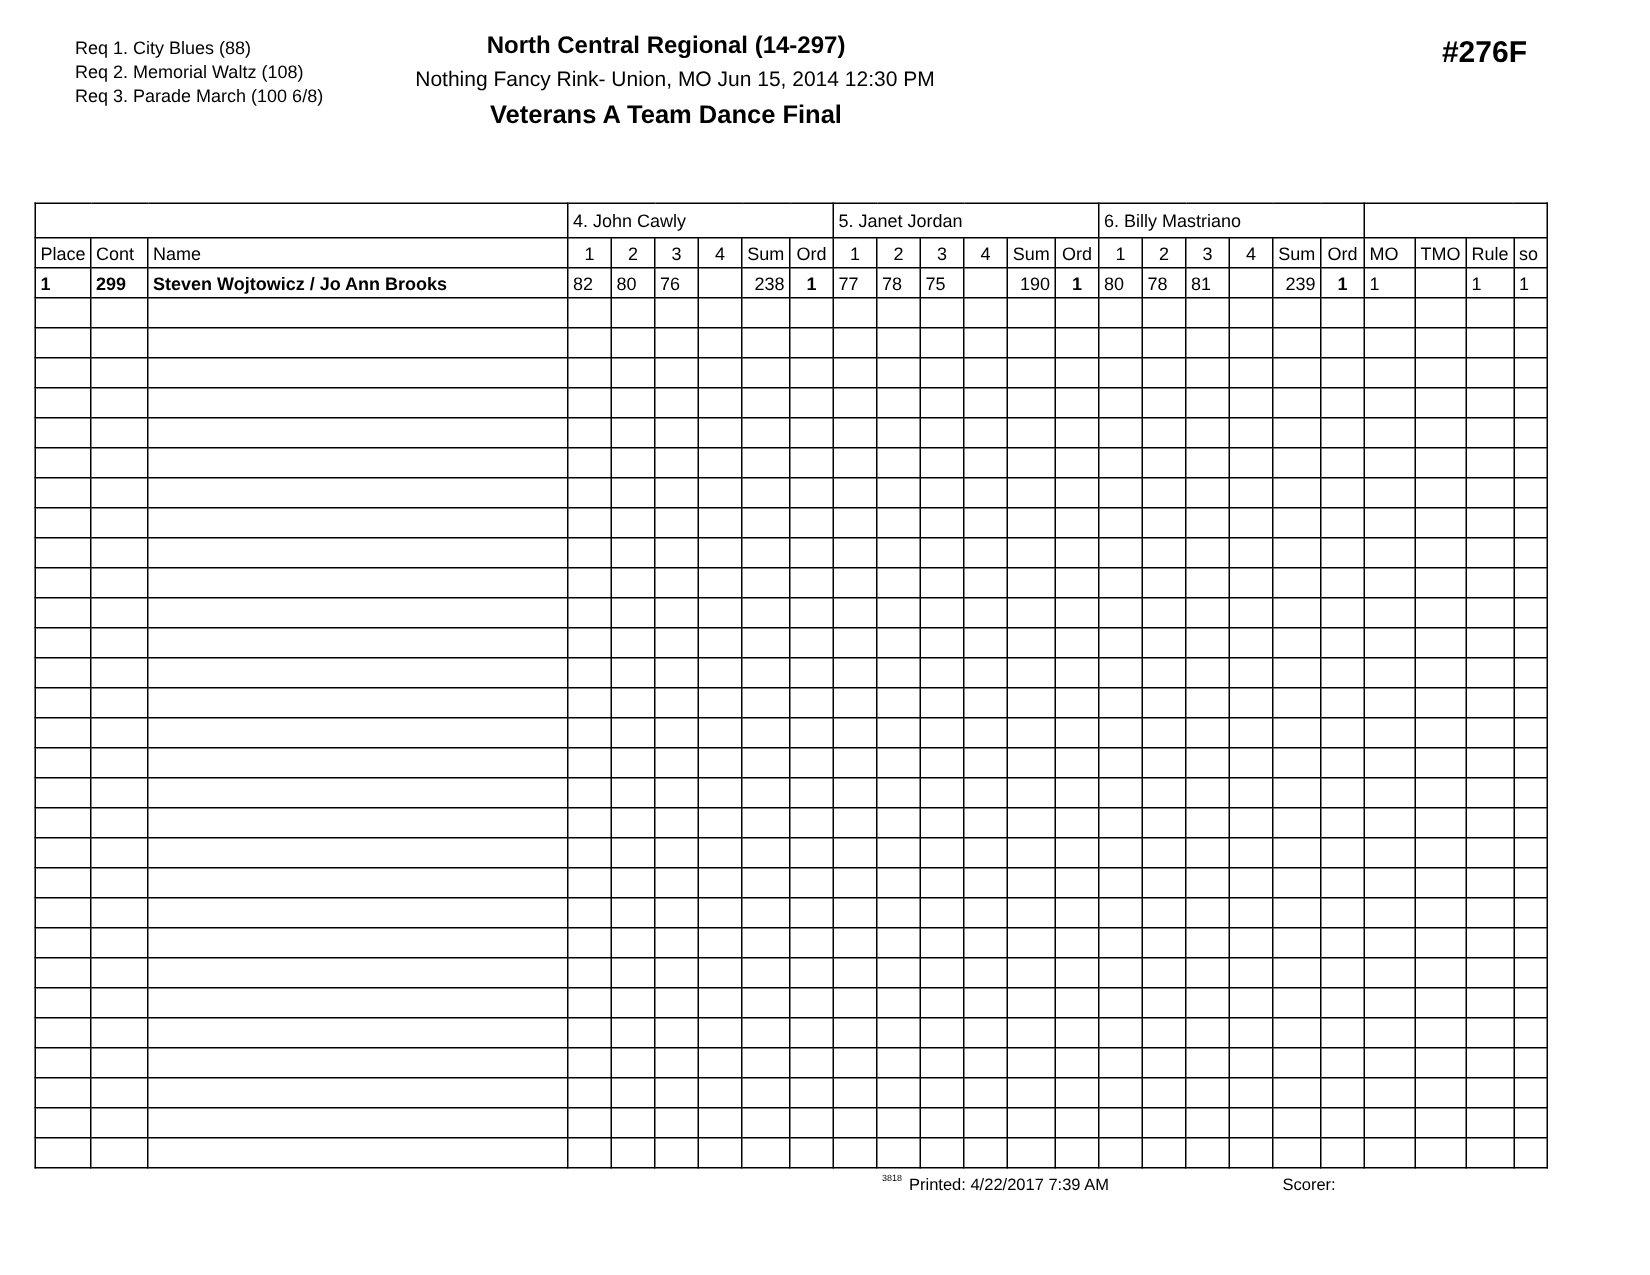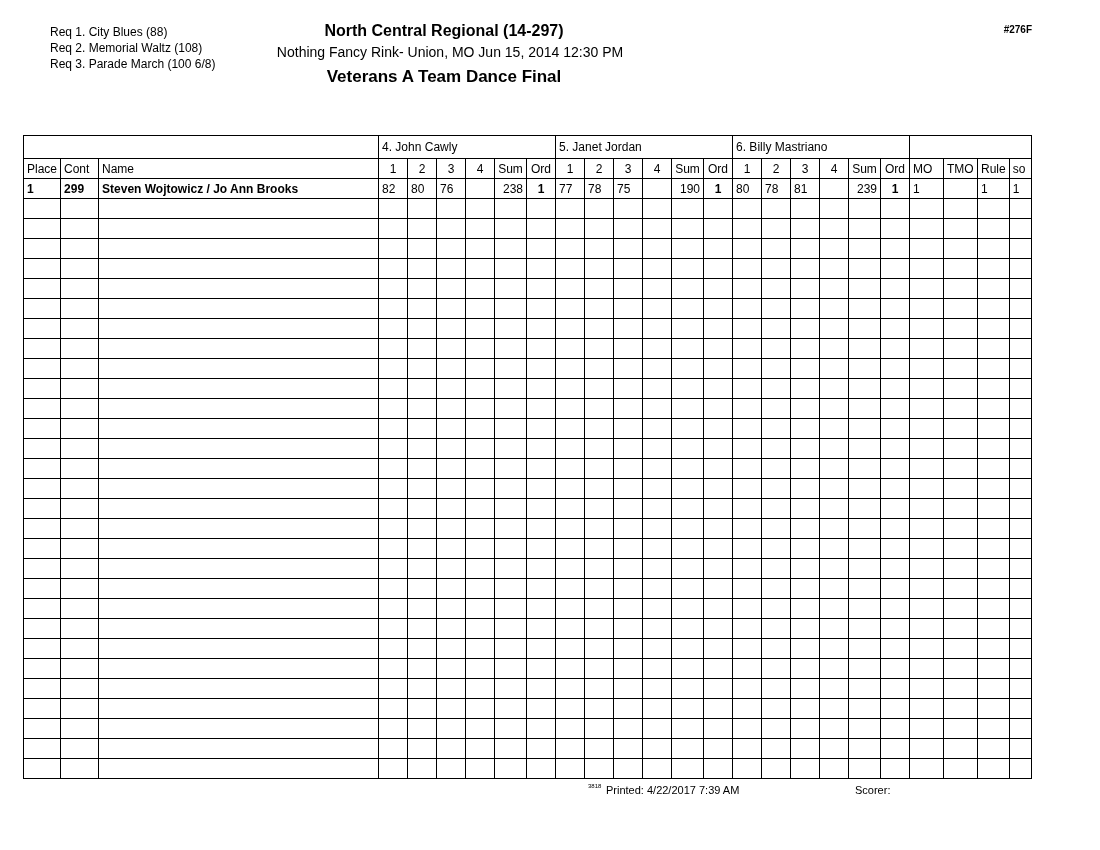--- a/index.html
+++ b/index.html
@@ -17,22 +17,22 @@
   }
   .header-center {
     position: absolute; left: 0; top: 22px; width: 888px;
     text-align: center;
   }
   .title   { font-size: 16px; font-weight: bold; }
   .subtitle{ font-size: 14px; margin-top: 4px; padding-left: 12px; }
   .event   { font-size: 17px; font-weight: bold; margin-top: 7px; }
   .report  { font-size: 15px; margin-top: 7px; }
   .code {
-    position: absolute; right: 68px; top: 24px;
-    font-size: 10px; font-weight: bold;
+    position: absolute; right: 82px; top: 24px;
+    font-size: 20px; font-weight: bold;
   }
   table.score {
     position: absolute; left: 23px; top: 135px;
     border-collapse: collapse; table-layout: fixed;
   }
   table.score td {
     border: 1px solid #000;
     font-size: 12px;
     padding: 0 3px;
     height: 20px;

